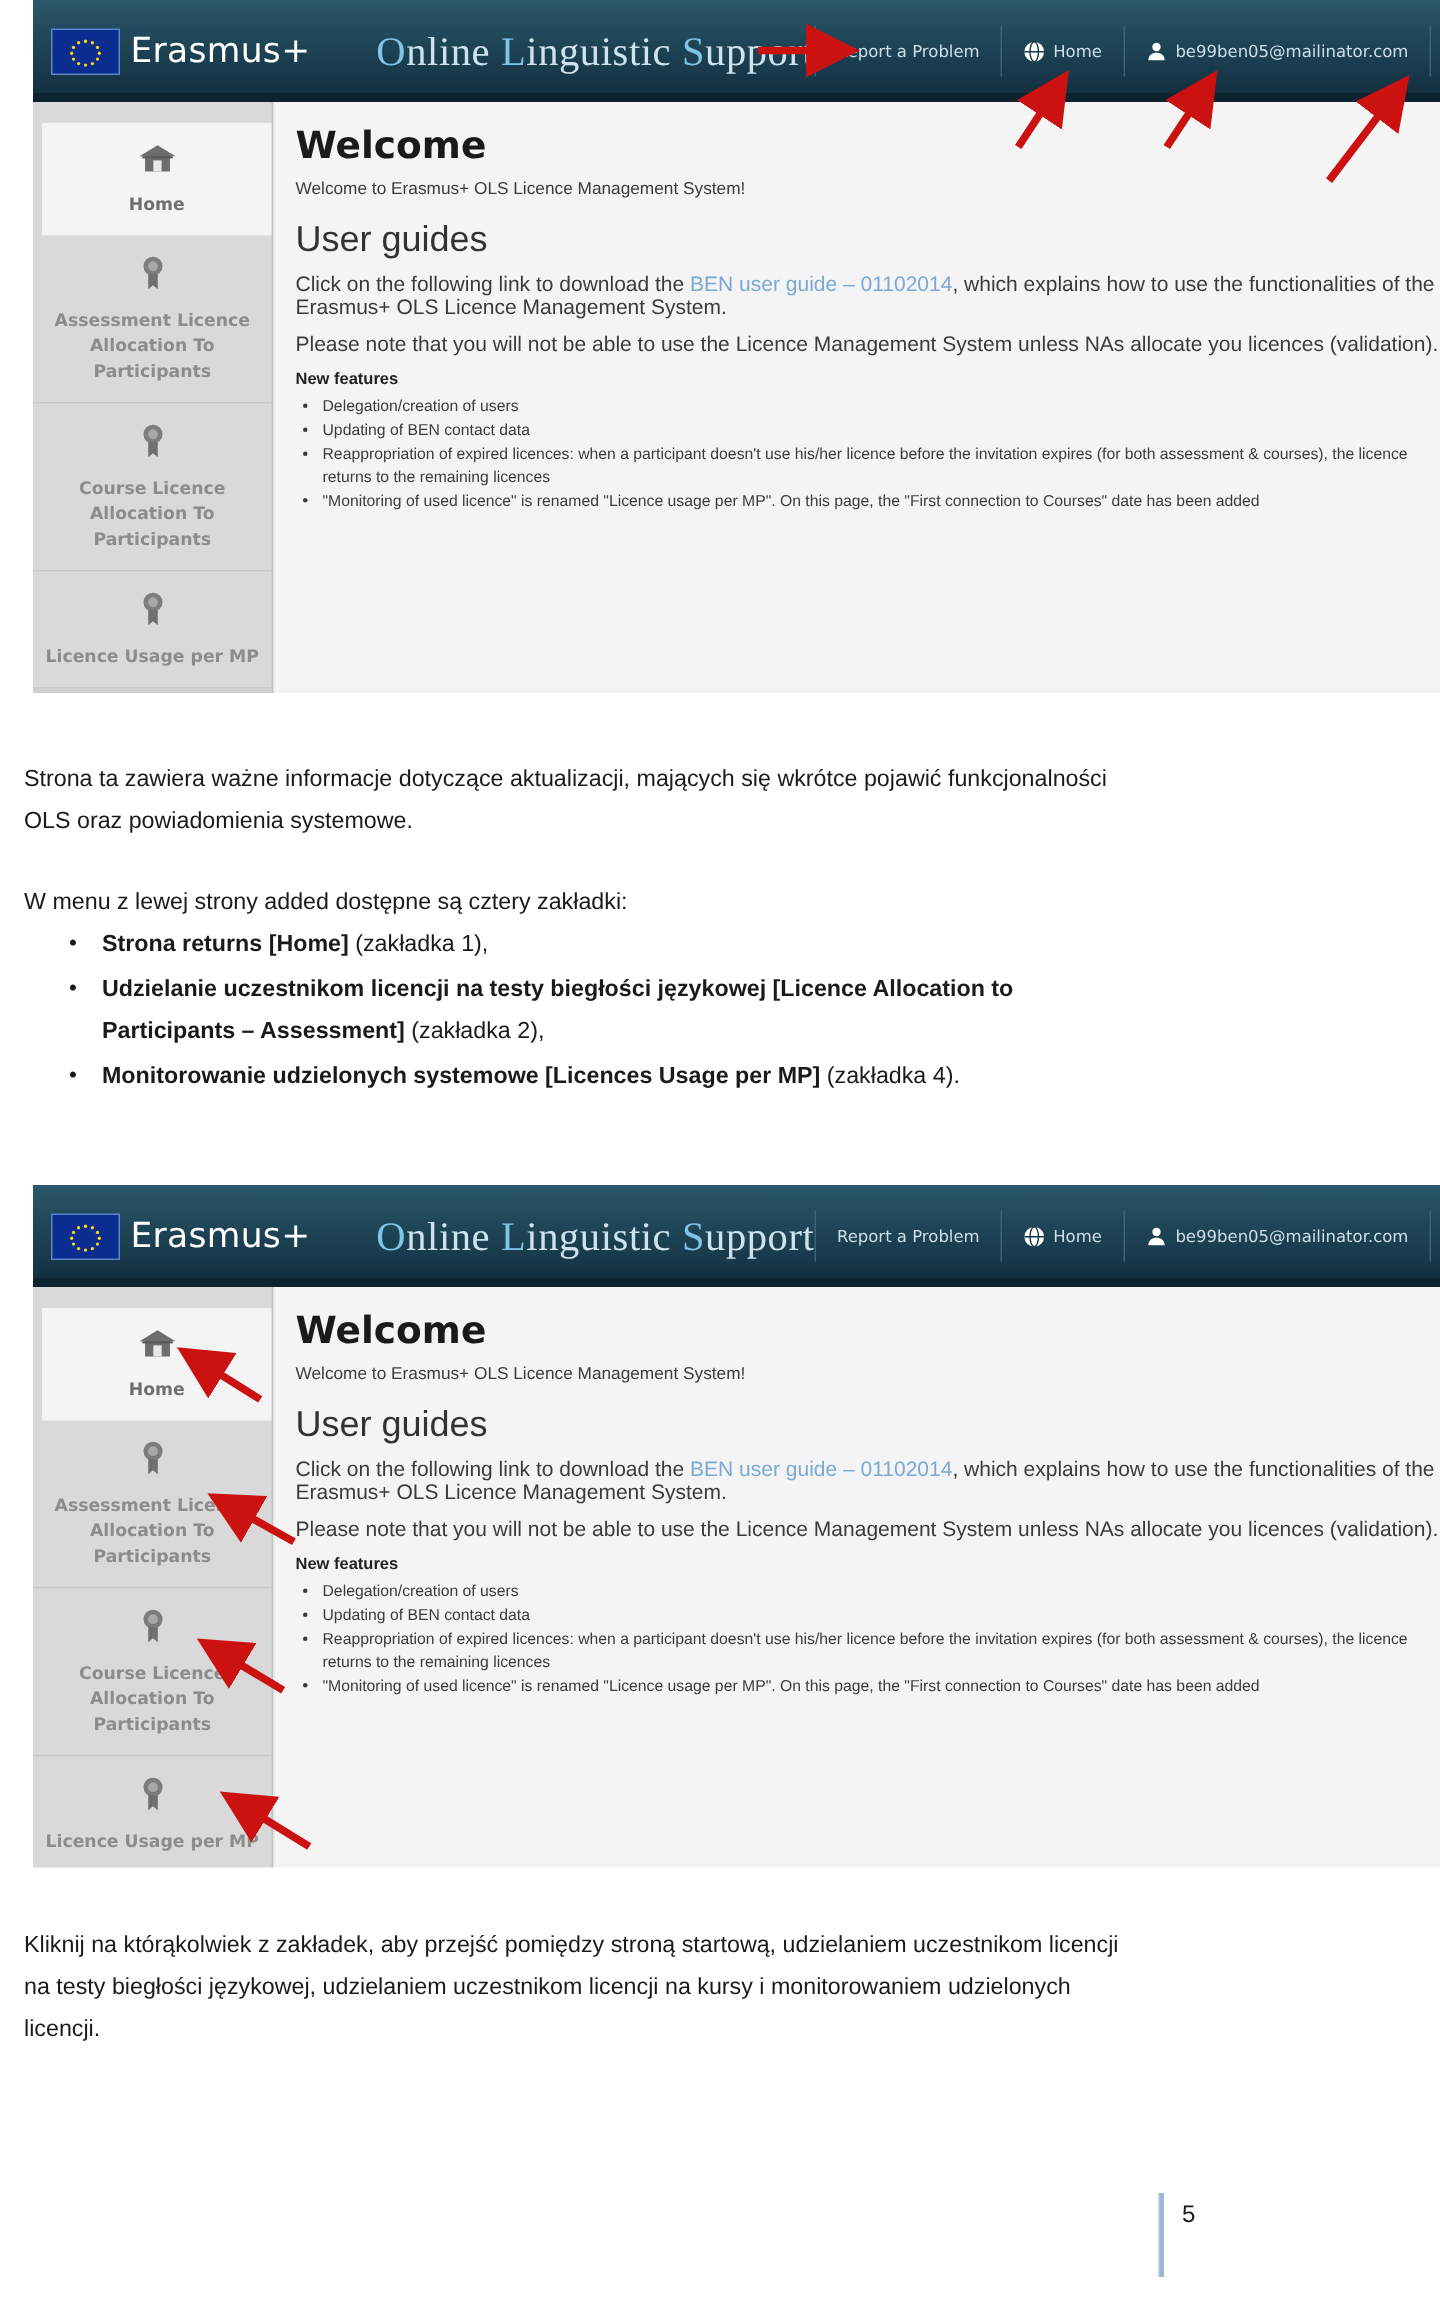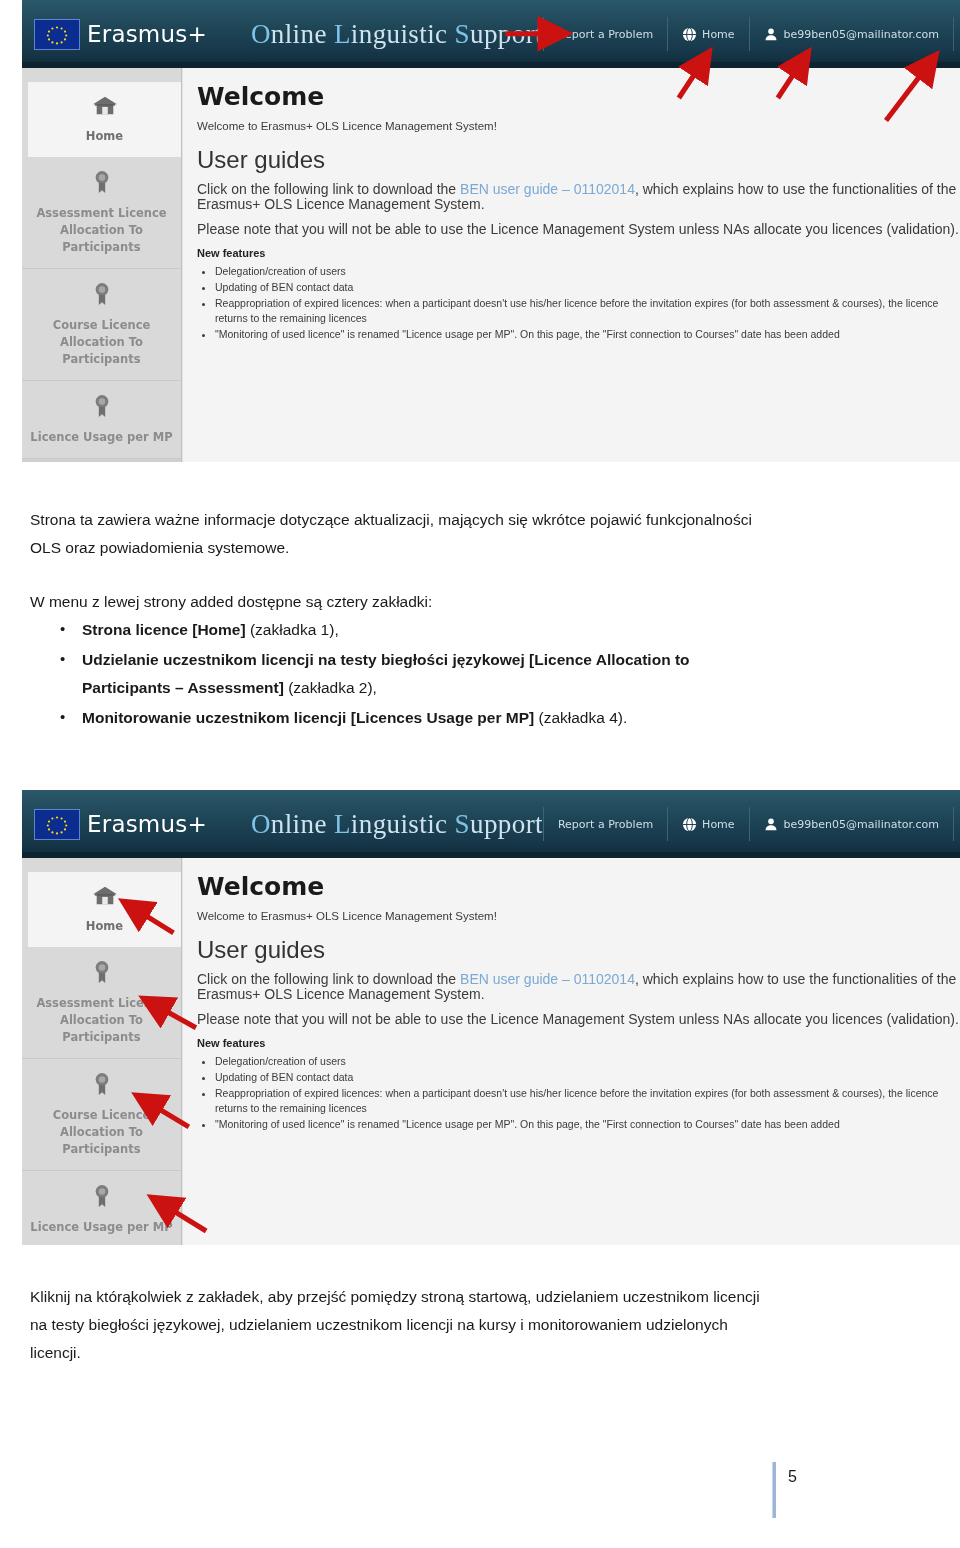--- a/index.html
+++ b/index.html
@@ -177,21 +177,21 @@
     color: #3b3b3b;
     line-height: 15px;
   }
   .feat-list li { margin-bottom: 1px; }
   .sidebar-footer-bar { height: 13px; background: #d0d0d0; }
 
   
   .arrows { position: absolute; inset: 0; pointer-events: none; }
 
   
-  .doc-block { position: absolute; left: 18px; width: 767px; box-sizing: border-box; }
+  .doc-block { position: absolute; left: 4px; width: 767px; box-sizing: border-box; }
   .doc-para {
     font-size: 15.5px;
     color: #1a1a1a;
     line-height: 28px;
     font-family: "Liberation Sans", sans-serif;
     margin: 0;
   }
   .doc-list { list-style: none; margin: 0; padding: 0; }
   .doc-list li {
     font-size: 15.5px;
@@ -367,23 +367,23 @@
   </svg>
 </div>
 
 <div class="doc-block" style="top:506px; padding: 0 12px;">
   <p class="doc-para">Strona ta zawiera ważne informacje dotyczące aktualizacji, mających się wkrótce pojawić funkcjonalności OLS oraz powiadomienia systemowe.</p>
 </div>
 
 <div class="doc-block" style="top:588px; padding: 0 12px;">
   <p class="doc-para">W menu z lewej strony added dostępne są cztery zakładki:</p>
   <ul class="doc-list">
-    <li><b>Strona licence [Home]</b><span> (zakładka 1),</span></li>
+    <li><b>Strona returns [Home]</b><span> (zakładka 1),</span></li>
     <li><b>Udzielanie uczestnikom licencji na testy biegłości językowej [Licence Allocation to Participants – Assessment]</b><span> (zakładka 2),</span></li>
-    <li><b>Monitorowanie uczestnikom licencji [Licences Usage per MP]</b><span> (zakładka 4).</span></li>
+    <li><b>Monitorowanie udzielonych systemowe [Licences Usage per MP]</b><span> (zakładka 4).</span></li>
   </ul>
 </div>
 
 <div class="app-shot shot-2">
   <div class="app-header">
     <div class="eu-flag">
       <svg class="eu-stars" viewBox="0 0 44 29">
         <g fill="#ffd617">
           <circle cx="22" cy="7.5" r="1.1"></circle>
             <circle cx="26.6" cy="8.5" r="1.1"></circle>

